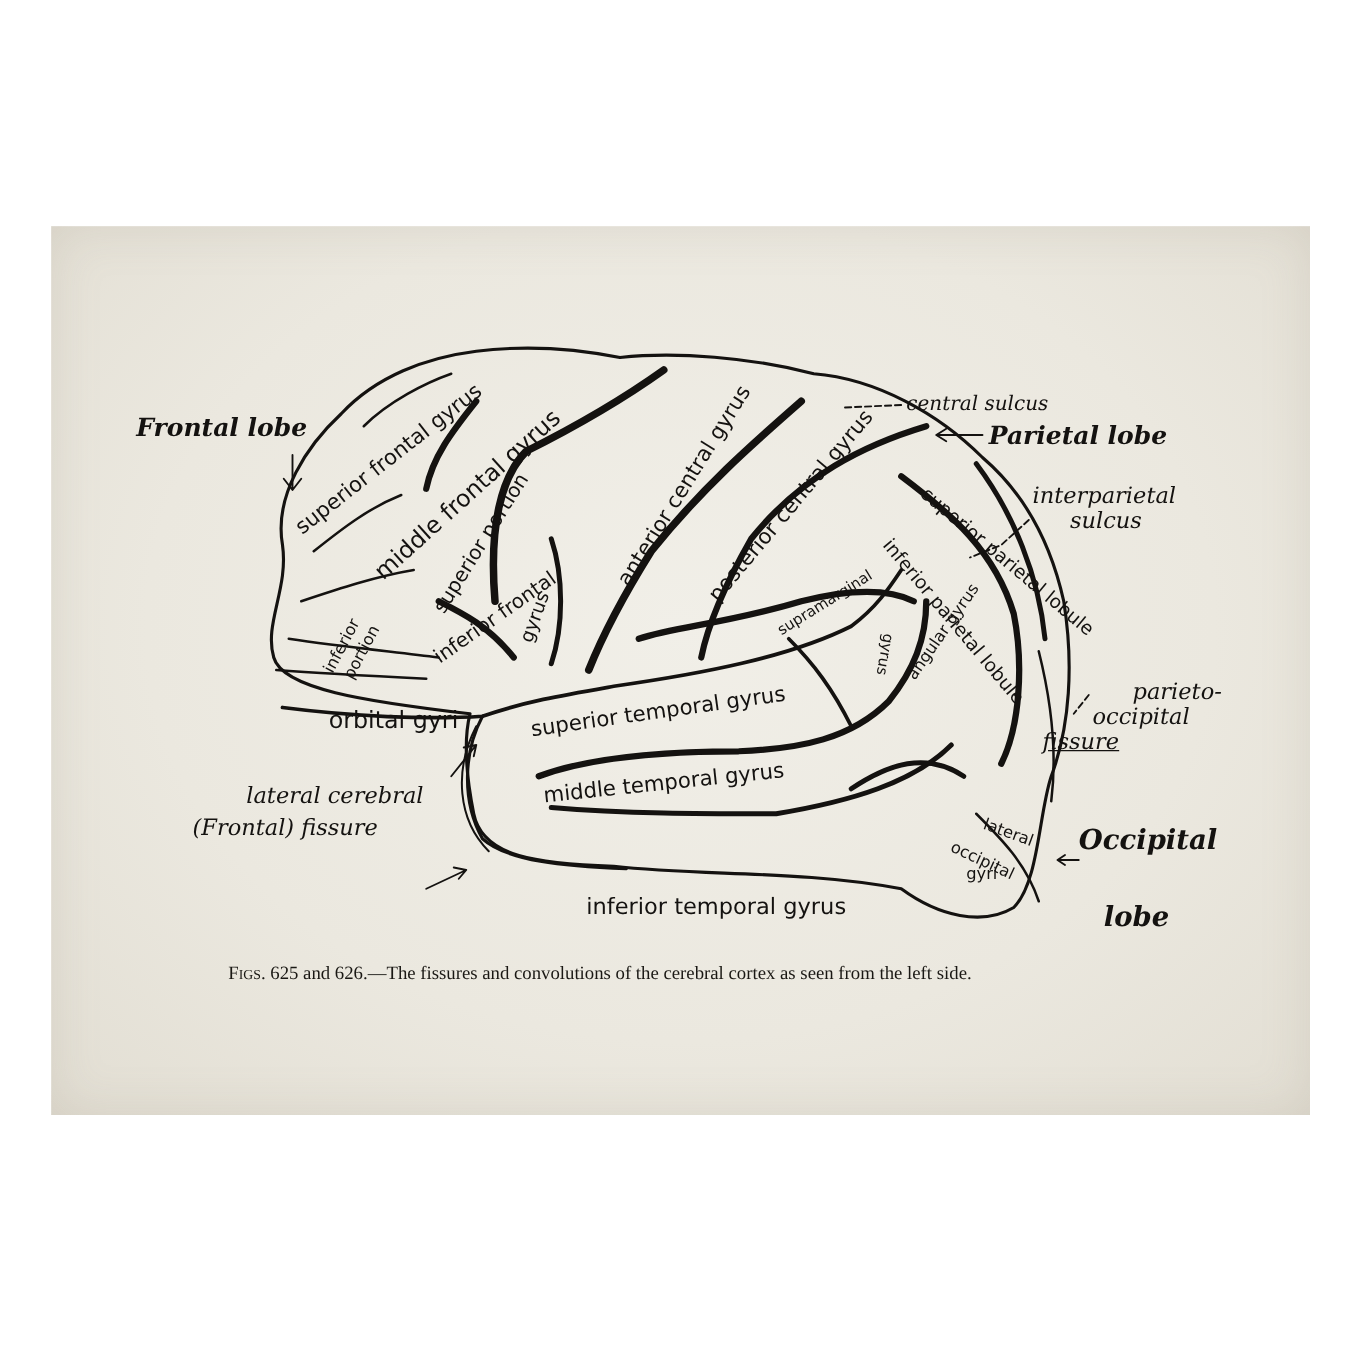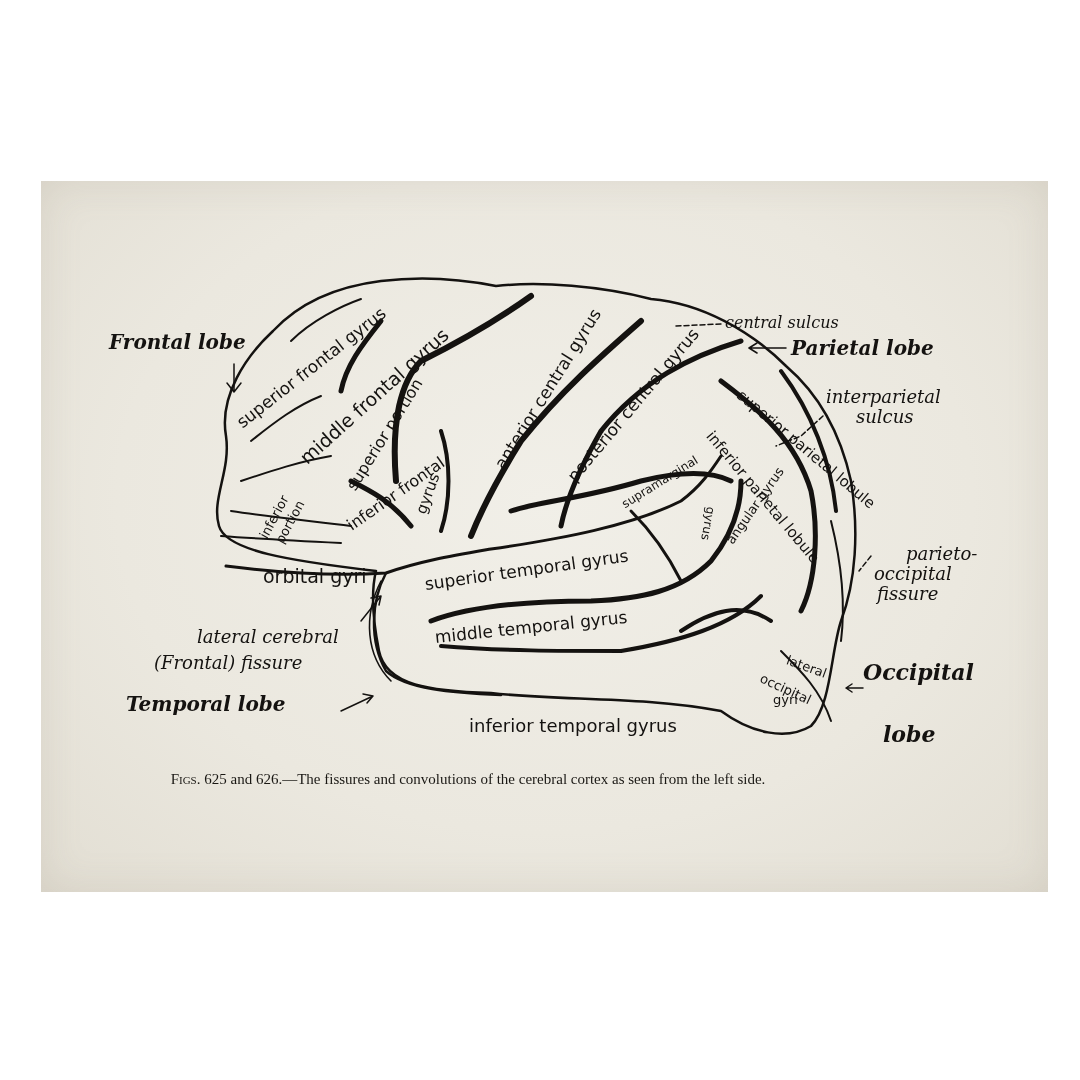--- a/index.html
+++ b/index.html
@@ -15,21 +15,21 @@
     color: #141210; white-space: nowrap; line-height: 1;
   }
   .lobe { font-weight: bold; font-size: 20px; }
   .fiss { font-size: 18px; }
   .gyr {
     position: absolute; font-family: "DejaVu Sans", sans-serif; color: #141210;
     font-size: 17px; white-space: nowrap; line-height: 1; transform-origin: left center;
   }
   .caption {
     position: absolute; left: 0; width: 854px; text-align: center;
-    font-family: "Liberation Serif", serif; color: #1a1814;
+    font-family: "Liberation Serif", serif; color: #1a1814; padding-left: 12px;
   }
   .cap1 { top: 590px; font-size: 15px; }
   .cap2 { top: 611px; font-size: 12.5px; }
   .sc { font-variant: small-caps; }
 </style>
 </head>
 <body>
 
 <div class="plate">
 
@@ -74,30 +74,29 @@
     <path stroke-width="1.5" d="M745,167 L708,167 M716,162 L708,167 L716,172"></path>
     <path stroke-width="1.5" stroke-dasharray="5 3" d="M782,235 L760,255 L735,265"></path>
     <path stroke-width="1.5" stroke-dasharray="5 3" d="M830,375 L818,390"></path>
     <path stroke-width="1.5" d="M822,507 L805,507 M811,503 L805,507 L811,511"></path>
     <path stroke-width="1.5" d="M320,440 L340,415 M330,417 L340,415 L338,424"></path>
     <path stroke-width="1.5" d="M300,530 L332,515 M322,513 L332,515 L326,522"></path>
   </svg>
 
   <div class="lbl lobe" style="left:68px; top:151px;">Frontal lobe</div>
   <div class="lbl lobe" style="left:750px; top:157px;">Parietal lobe</div>
-  <div class="lbl lobe" style="left:85px; top:513px;">Temporal lobe</div>
   <div class="lbl lobe" style="left:822px; top:480px; font-size:22px;">Occipital</div>
   <div class="lbl lobe" style="left:842px; top:502px; font-size:22px;margin-top:40px;">lobe</div>
 
   <div class="lbl fiss" style="left:684px; top:134px; font-size:16px;text-align:center;">central sulcus</div>
   <div class="lbl fiss" style="left:785px; top:207px;">interparietal</div>
   <div class="lbl fiss" style="left:815px; top:227px;">sulcus</div>
   <div class="lbl fiss" style="left:865px; top:364px;">parieto-</div>
   <div class="lbl fiss" style="left:833px; top:384px;">occipital</div>
-  <div class="lbl fiss" style="left:836px; top:404px;">fissure</div>
+  <div class="lbl fiss" style="left:793px; top:404px;text-decoration:underline;">fissure</div>
   <div class="lbl fiss" style="left:132px; top:447px;margin-left:24px;">lateral cerebral</div>
   <div class="lbl fiss" style="left:113px; top:473px;">(Frontal) fissure</div>
 
   <div class="gyr" style="left:198px; top:235px; transform:rotate(-38deg);">superior frontal gyrus</div>
   <div class="gyr" style="left:262px; top:270px; font-size:19px; transform:rotate(-42deg);">middle frontal gyrus</div>
   <div class="gyr" style="left:310px; top:300px; font-size:16px; transform:rotate(-58deg);">superior portion</div>
   <div class="gyr" style="left:308px; top:338px; font-size:16px; transform:rotate(-35deg);">inferior frontal</div>
   <div class="gyr" style="left:380px; top:325px; font-size:15px; transform:rotate(-70deg);">gyrus</div>
   <div class="gyr" style="left:222px; top:350px; font-size:13px; transform:rotate(-62deg);">inferior</div>
   <div class="gyr" style="left:238px; top:355px; font-size:13px; transform:rotate(-62deg);">portion</div>

